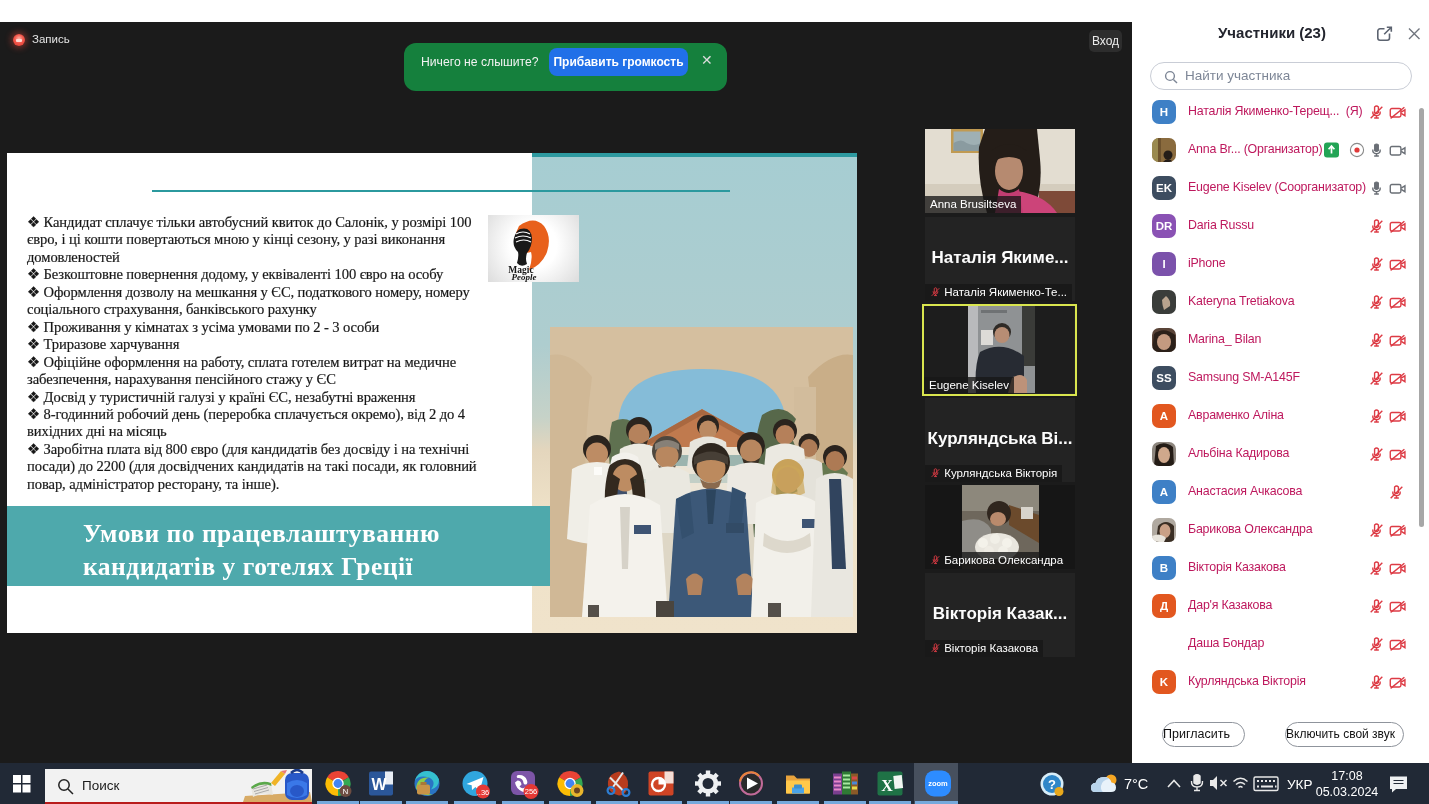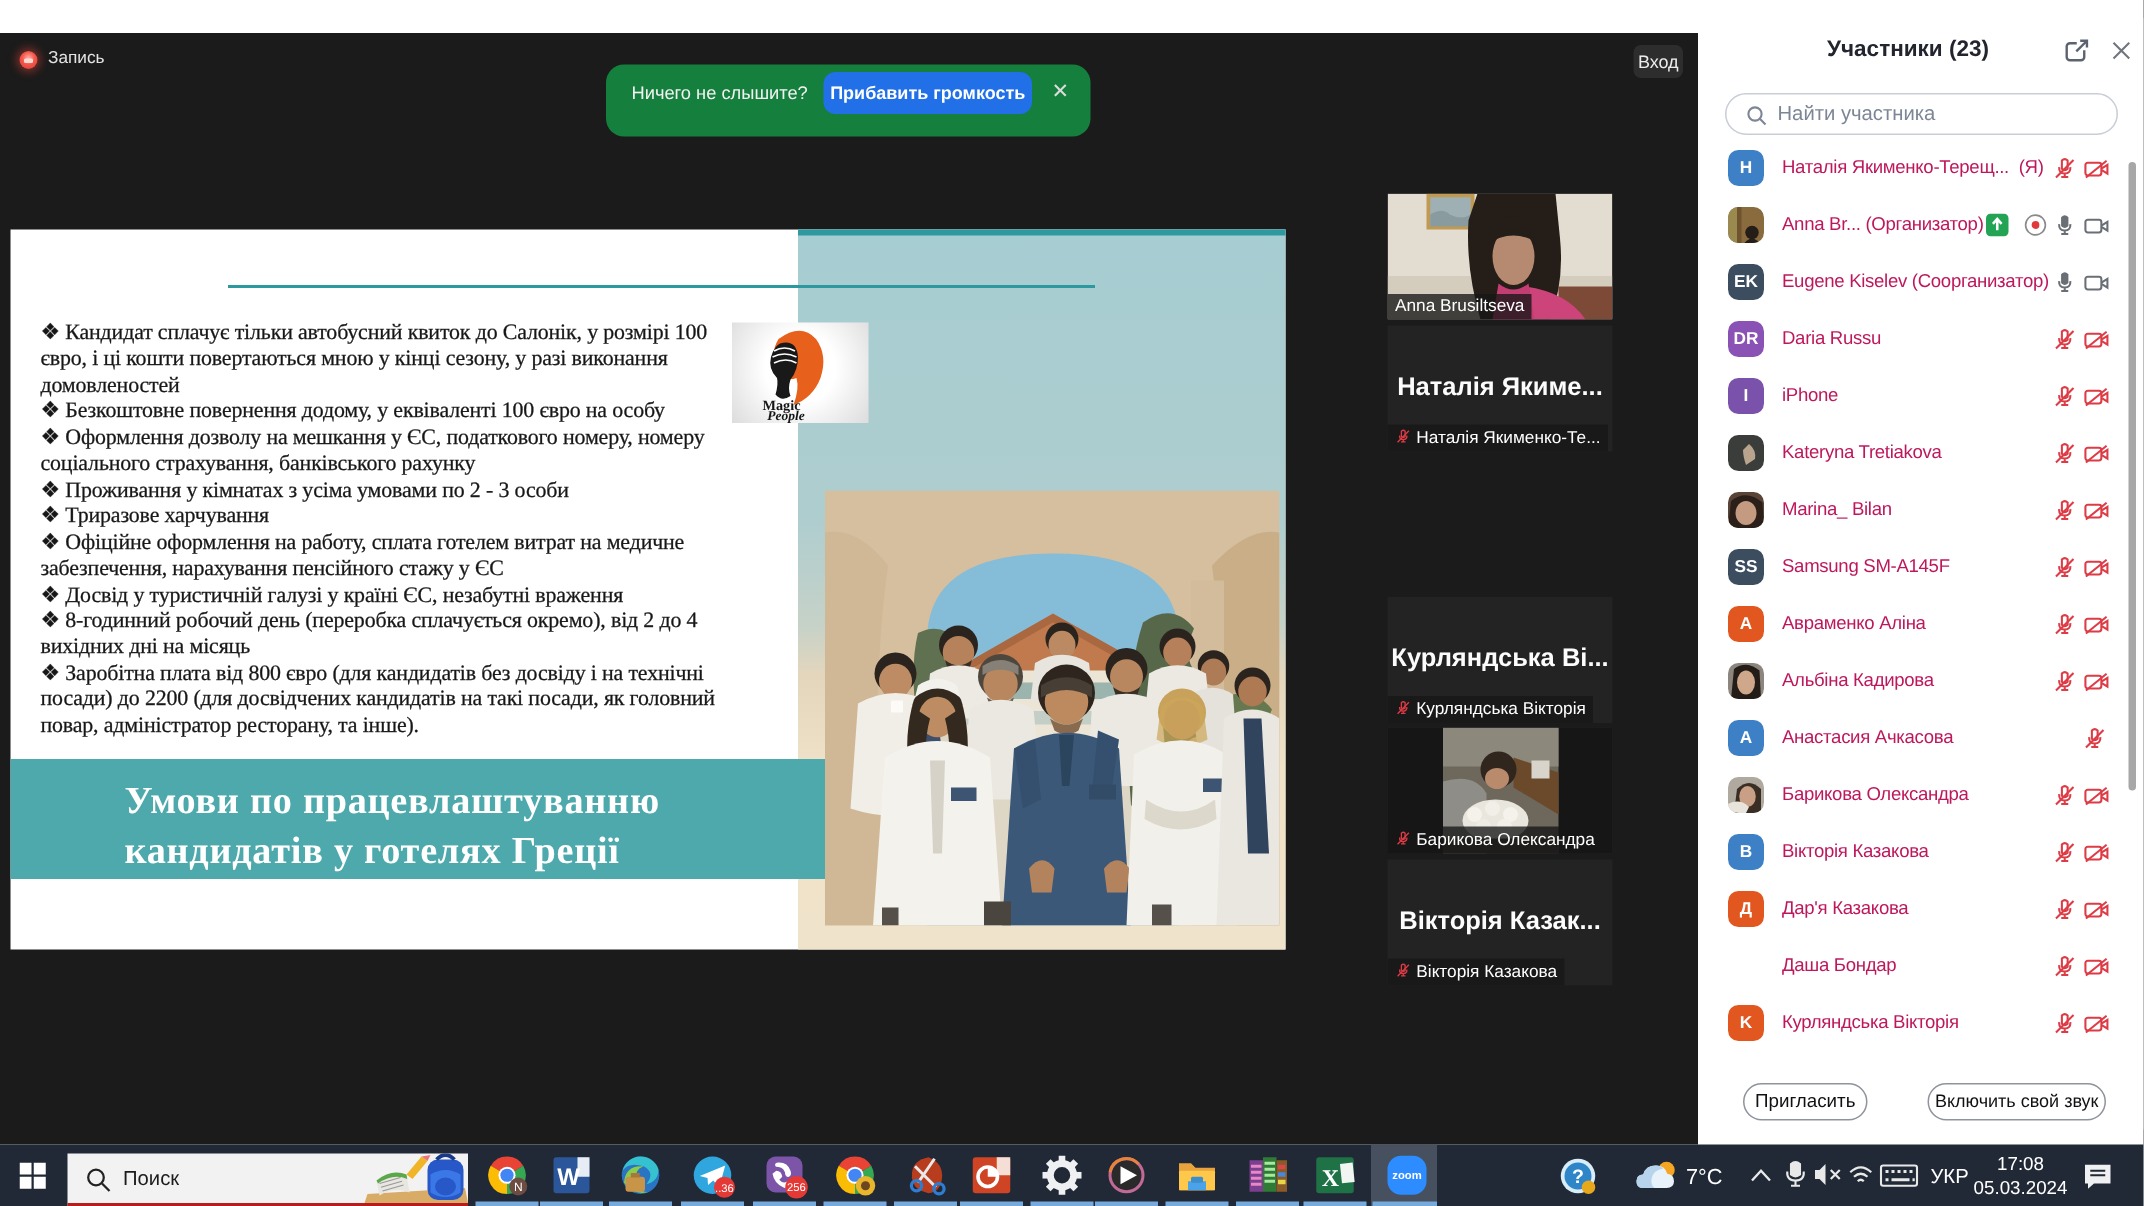--- a/index.html
+++ b/index.html
@@ -37,21 +37,21 @@
 #sidebar{position:absolute;left:1132px;top:12px;width:297px;height:741px;background:#fff}
 #ptitle{position:absolute;left:0;top:12px;width:280px;text-align:center;color:#23252e;font-size:15px;font-weight:bold}
 #search{position:absolute;left:18px;top:50px;width:262px;height:28px;border:1px solid #c9cdd6;border-radius:14px;color:#7d8696;font-size:13.5px}
 #search span{position:absolute;left:34px;top:5px}
 .prow{position:absolute;left:0;width:297px;height:38px}
 .pav{position:absolute;left:20px;top:7px;width:24px;height:24px;border-radius:7px;color:#fff;font-size:11.5px;font-weight:bold;text-align:center;line-height:24px;overflow:hidden}
 .pname{position:absolute;left:56px;top:11px;font-size:12.4px;letter-spacing:-0.2px;color:#be185d;white-space:nowrap}
 .pic1{position:absolute;left:236px;top:11px;width:17px;height:17px}
 .pic2{position:absolute;left:256px;top:11px;width:19px;height:17px}
 #pfoot{position:absolute;left:0;top:703px;width:297px;height:38px}
-.fbtn{position:absolute;top:7px;height:25px;border:1px solid #8f949c;border-radius:13px;color:#111;font-size:12.5px;text-align:center;line-height:23px;background:#fff}
+.fbtn{position:absolute;top:7px;height:25px;border:1px solid #8f949c;border-radius:13px;color:#111;font-size:12.5px;line-height:23px;background:#fff}
 #scrollbar{position:absolute;left:287px;top:96px;width:5px;height:419px;background:#a7a7a7;border-radius:3px}
 
 #taskbar{position:absolute;left:0;top:763px;width:1429px;height:41px;background:#212936}
 #tsearch{position:absolute;left:45px;top:6px;width:267px;height:35px;background:#f2f2f2;border-bottom:2px solid #b91c1c}
 #tsearch span{position:absolute;left:37px;top:9px;font-size:13.5px;color:#1c1c1c}
 #zoomslot{position:absolute;left:914px;top:0;width:44px;height:41px;background:#47505e}
 </style></head>
 <body>
 <svg width="0" height="0" style="position:absolute">
 <defs>
@@ -201,20 +201,35 @@
         <path d="M74 60 q10 8 20 0 l4 24 l-28 0 Z" fill="#c23d72"></path>
       </svg>
       <div class="tlabel">Anna Brusiltseva</div>
     </div>
     <div class="tile" style="top:194.5px">
       <div class="bigname">Наталія Якиме...</div>
       <div class="tlabel"><svg width="11" height="12" viewBox="0 0 16 16" style="vertical-align:-2px">
             <use href="#mm"></use>
           </svg> Наталія Якименко-Те...</div>
     </div>
+    <div class="tile" style="left:922px;top:281.5px;width:155px;height:92px;border:2.5px solid #d9e54e">
+      <svg width="150" height="87" viewBox="0 0 150 87">
+        <rect width="150" height="87" fill="#1d1d1d"></rect>
+        <rect x="44" y="0" width="67" height="87" fill="#8f9294"></rect>
+        <rect x="44" y="0" width="10" height="87" fill="#b9babc"></rect>
+        <rect x="98" y="0" width="13" height="60" fill="#3a3b38"></rect>
+        <rect x="57" y="4" width="26" height="3" fill="#6f7274"></rect>
+        <rect x="57" y="24" width="12" height="15" fill="#dddbd7"></rect>
+        <circle cx="78" cy="26" r="9" fill="#2e2a26"></circle>
+        <ellipse cx="78" cy="29" rx="7.5" ry="8" fill="#b78d74"></ellipse>
+        <path d="M56 46 Q78 34 100 50 L100 87 L52 87 Q50 60 56 46 Z" fill="#272b33"></path>
+        <path d="M88 72 q10 -7 15 2 l0 13 l-19 0 Z" fill="#bd9279"></path>
+      </svg>
+      <div class="tlabel">Eugene Kiselev</div>
+    </div>
     <div class="tile" style="top:375.5px">
       <div class="bigname">Курляндська  Ві...</div>
       <div class="tlabel"><svg width="11" height="12" viewBox="0 0 16 16" style="vertical-align:-2px">
             <use href="#mm"></use>
           </svg> Курляндська Вікторія</div>
     </div>
     <div class="tile" style="top:463px">
       <svg width="150" height="84" viewBox="0 0 150 84">
         <rect width="150" height="84" fill="#161616"></rect>
         <rect x="37" y="0" width="77" height="84" fill="#6e675c"></rect>

